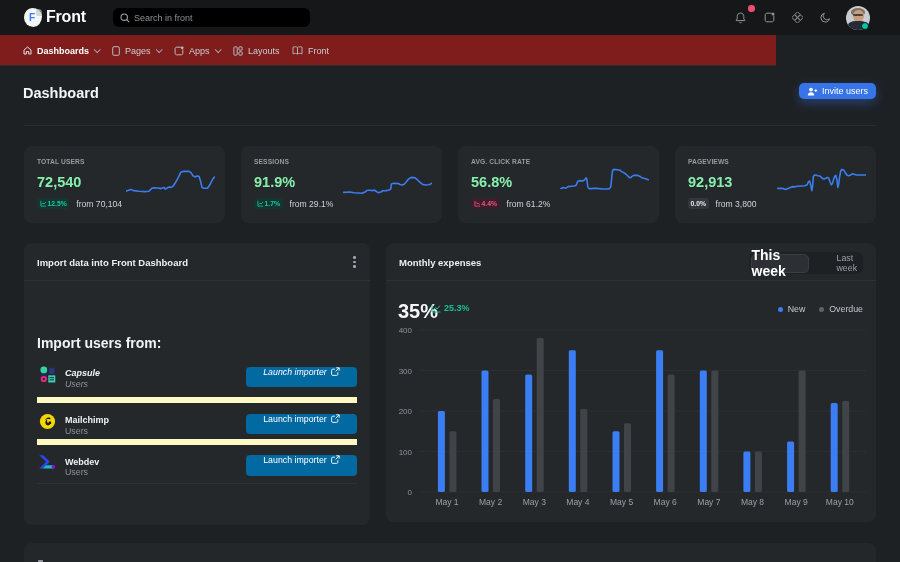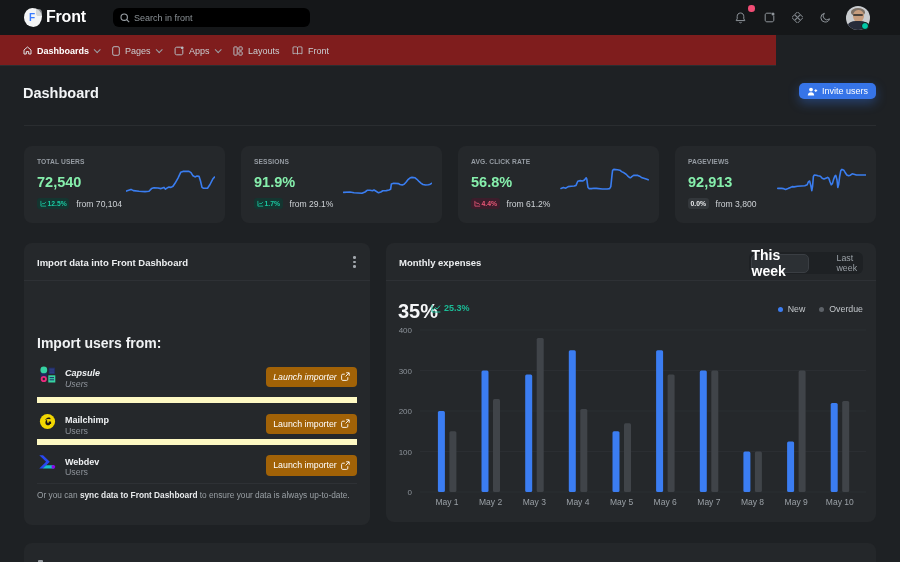--- a/index.html
+++ b/index.html
@@ -55,21 +55,21 @@
 .dots3 { position:absolute; right:14px; top:13px; width:3px; }
 .dots3 i { display:block; width:2.5px; height:2.5px; border-radius:50%; background:#a2a7ad; margin-bottom:2.2px; }
 
 .lpara { position:absolute; left:13px; top:50px; width:320px; font-size:8.8px; line-height:12.2px; color:#bcc1c6; }
 .limp { position:absolute; left:13px; top:92px; font-size:14px; font-weight:bold; color:#f0f2f4; }
 .lrow { position:absolute; left:13px; right:13px; height:41px; }
 .lrow.bt { border-top:6px solid #fef9c3; }
 .licon { position:absolute; left:1.5px; top:9.5px; width:17px; height:17px; }
 .lname { position:absolute; left:28px; top:12px; font-size:9px; font-weight:bold; color:#f0f2f4; }
 .lsub { position:absolute; left:28px; top:22.5px; font-size:8.8px; color:#8e939a; }
-.lbtn { position:absolute; right:0px; top:10.5px; width:91px; height:20.5px; background:#a16207; border-radius:4px; color:#fff; font-size:8.8px; display:flex; align-items:center; justify-content:center; gap:4px; }
+.lbtn { position:absolute; right:0px; top:10.5px; width:111px; height:20.5px; background:#0369a1; border-radius:4px; color:#fff; font-size:8.8px; display:flex; align-items:flex-start; justify-content:center; gap:4px; }
 .lfootd { position:absolute; left:13px; right:13px; top:240px; height:1px; background:#2e3135; }
 .lfoot { position:absolute; left:13px; top:247px; font-size:8.3px; color:#9aa0a5; }
 .lfoot b { color:#e8eaec; }
 
 
 .segwrap { position:absolute; right:13px; top:9px; width:114px; height:22px; background:#1e2124; border-radius:6px; display:flex; padding:1.5px; }
 .seg1 { width:58px; height:19px; background:#2c3034; border:1px solid #3a3e43; border-radius:5px; color:#fff; font-size:14px; font-weight:bold; display:flex; align-items:center; justify-content:center; }
 .seg2 { flex:1; color:#9aa0a6; font-size:8.8px; display:flex; align-items:center; justify-content:center;padding-left:28px; }
 .big35 { position:absolute; left:12px; top:57px; font-size:20px; font-weight:bold; color:#f5f6f8; }
 .trend { position:absolute; left:45px; top:60px; display:flex; align-items:center; gap:3px; font-size:9px; font-weight:bold; color:#1bbd97; }
@@ -286,21 +286,20 @@
       <circle cx="15.2" cy="12.6" r="2" fill="#8a0ae8"></circle>
     </svg>
     <div class="lname">Webdev</div>
     <div class="lsub">Users</div>
     <div class="lbtn">Launch importer <svg width="9" height="9" viewBox="0 0 9 9">
           <path d="M6.8 5.2 L6.8 7.2 C6.8 8 6.4 8.4 5.6 8.4 L1.8 8.4 C1 8.4 0.6 8 0.6 7.2 L0.6 3.4 C0.6 2.6 1 2.2 1.8 2.2 L3.8 2.2" fill="none" stroke="#fff" stroke-width="0.9"></path>
           <path d="M5.2 0.8 L8.2 0.8 L8.2 3.8 M8 1 L4.6 4.4" fill="none" stroke="#fff" stroke-width="0.9"></path>
         </svg></div>
   </div>
   <div class="lfootd"></div>
-  <div class="lfoot">Or you can <b>sync data to Front Dashboard</b> to ensure your data is always up-to-date.</div>
 </div>
 
 <div class="card" style="left:386px; top:243px; width:490px; height:279px;">
   <div class="chead">
     <div class="ctitle">Monthly expenses</div>
     <div class="segwrap">
         <div class="seg1">This week</div>
         <div class="seg2">Last week</div>
       </div>
   </div>

